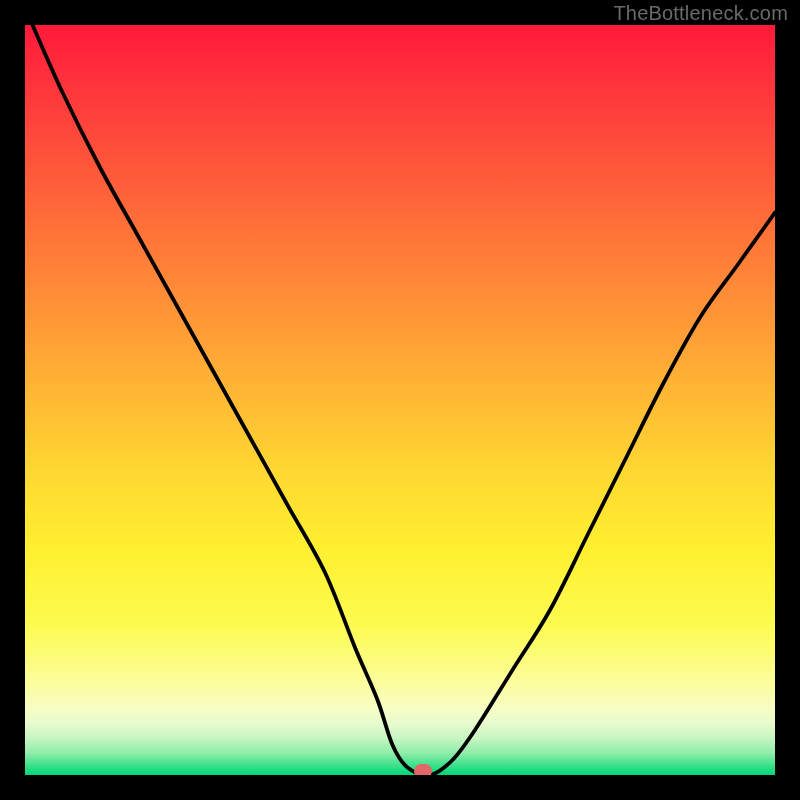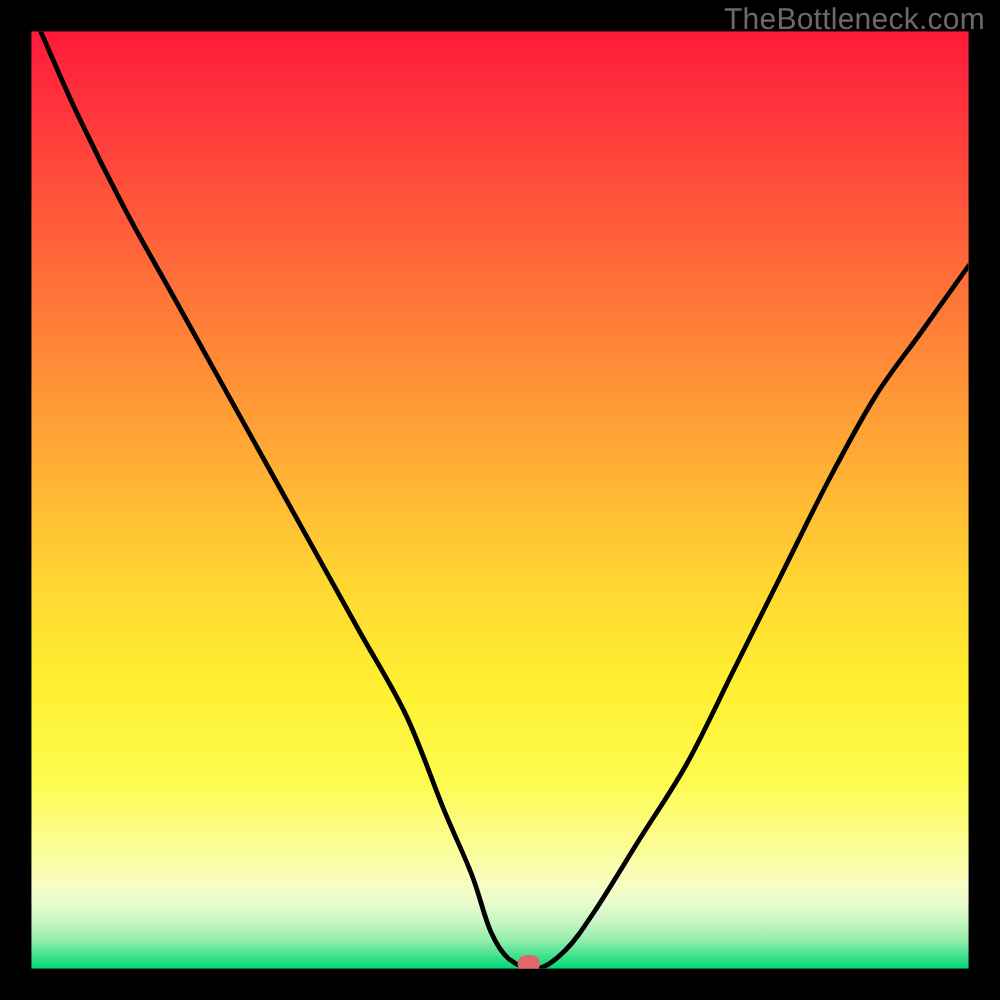--- a/index.html
+++ b/index.html
@@ -64,21 +64,21 @@
     width: 18px;
     height: 14px;
     border-radius: 7px;
     transform: translate(-50%, -50%);
   }
   .attribution {
     position: absolute;
     top: 2px;
     right: 12px;
     font-family: Arial, Helvetica, sans-serif;
-    font-size: 24px;
+    font-size: 20px;
     color: #6a6a6a;
     font-weight: 500;
     letter-spacing: 0.2px;
   }
 </style>
 </head>
 <body>
 
 <div class="frame">
 

